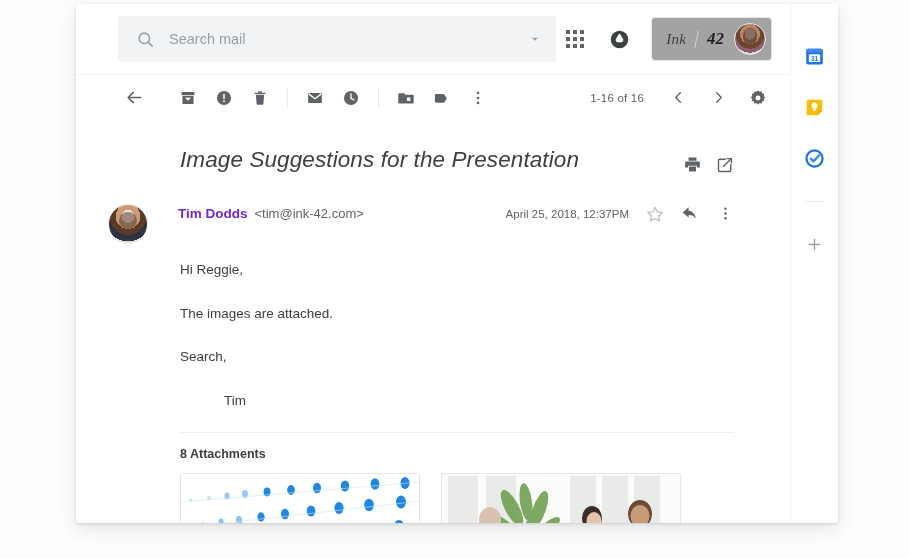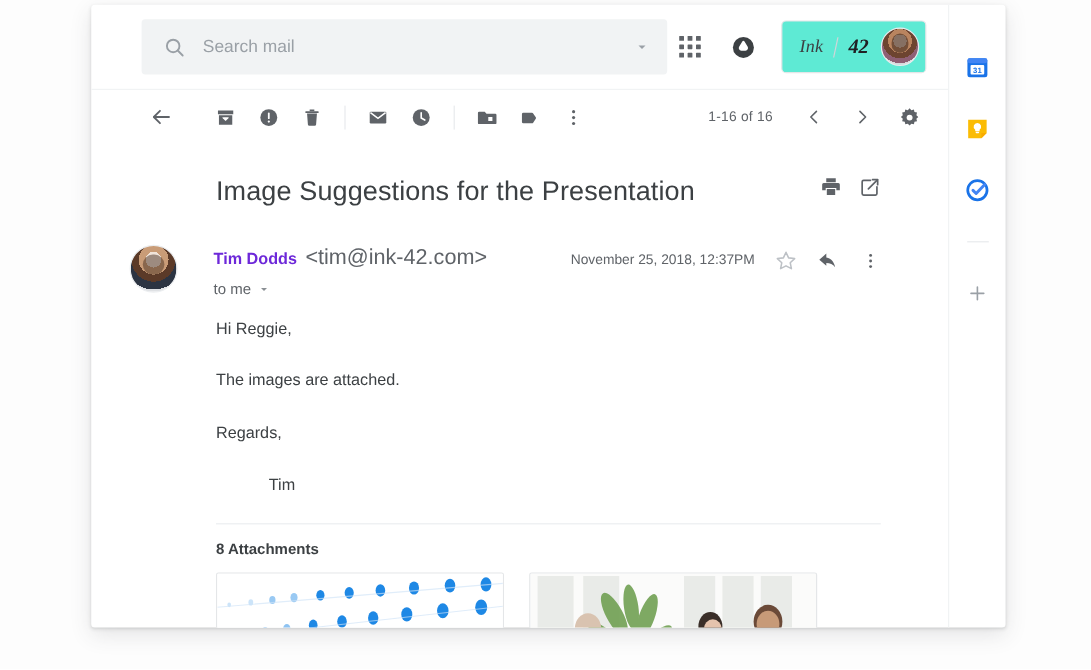--- a/index.html
+++ b/index.html
@@ -55,21 +55,21 @@
   .hicon { width: 24px; height: 24px; display: flex; align-items: center; justify-content: center; color: #5f6368; }
 
   
   .waffle { display: grid; grid-template-columns: repeat(3,4px); grid-template-rows: repeat(3,4px); gap: 3px; }
   .waffle i { display: block; width: 4px; height: 4px; background: #5f6368; border-radius: .5px; }
 
   .brand-chip {
     display: flex; align-items: center; gap: 10px;
     border: 1px solid #e4e6e8; border-radius: 4px;
     height: 44px; padding: 0 5px 0 14px;
-    background: #5eead4;
+    background: #a3a3a3;
   }
   .brand-text {
     font-family: "Liberation Serif", serif;
     font-style: italic; font-size: 15px; color: #3c4043;
     letter-spacing: .2px; white-space: nowrap;
   }
   .brand-div { width: 1px; height: 17px; background: #d2d5d8; transform: skewX(-12deg); }
   .brand-num { font-family: "Liberation Serif", serif; font-weight: 700; font-style: italic; font-size: 17px; color: #202124; }
   .avatar {
     width: 32px; height: 32px; border-radius: 50%;
@@ -96,22 +96,23 @@
   .tb-sep { width: 1px; height: 20px; background: #e8eaed; margin: 0 9px; flex: 0 0 auto; }
   .tb-right { margin-left: auto; display: flex; align-items: center; gap: 4px; }
   .tb-count {
     font-size: 11.5px; color: #5f6368; letter-spacing: .2px;
     margin-right: 12px; white-space: nowrap;
   }
 
   
   .thread-body { padding: 0 32px 0 0; }
   .subject-row {
-    display: flex; align-items: flex-start;
+    display: flex; align-items: flex-end;
     padding: 26px 24px 0 104px;
+    font-style: italic;
   }
   .subject {
     font-size: 22.5px; font-weight: 400; color: #3c4043;
     letter-spacing: .1px; line-height: 1.25;
   }
   .subject-actions { margin-left: auto; display: flex; align-items: center; gap: 14px; }
 
   .msg-row { display: flex; padding: 30px 24px 0 32px; }
   .msg-avatar {
     width: 40px; height: 40px; border-radius: 50%; flex: 0 0 auto;
@@ -119,21 +120,21 @@
     background: radial-gradient(circle at 50% 30%, #f0e4da 0 20%, #c99c77 20% 38%, #5b3a28 38% 56%, #2c3442 56% 76%, #dfe1e4 76% 100%);
     border: 1px solid #eceef0;
   }
   .msg-avatar::after{
     content:""; position:absolute; left:27%; top:18%; width:46%; height:46%;
     border-radius:50%; background:#4a3124; opacity:.5;
   }
   .msg-meta { flex: 1 1 auto; min-width: 0; }
   .sender-line { display: flex; align-items: baseline; }
   .sender-name { font-size: 13.5px; font-weight: 700; color: #6d28d9; }
-  .sender-email { font-size: 18px; color: #5f6368; margin-left: 7px; }
+  .sender-email { font-size: 13px; color: #5f6368; margin-left: 7px; }
   .sender-right { margin-left: auto; display: flex; align-items: center; gap: 17px; }
   .sent-date { font-size: 11.5px; color: #5f6368; white-space: nowrap; }
   .to-line { display: flex; align-items: center; gap: 5px; margin-top: 7px; }
   .to-text { font-size: 12.5px; color: #5f6368; }
 
   .body-text { padding: 16px 24px 0 104px; }
   .body-text p {
     font-size: 13.5px; color: #3c4043; line-height: 1.45;
     margin-bottom: 24px;
   }
@@ -332,55 +333,47 @@
           </div>
         </div>
 
         <div class="msg-row">
           <div class="msg-avatar"></div>
           <div class="msg-meta">
             <div class="sender-line">
               <span class="sender-name">Tim Dodds</span>
               <span class="sender-email">&lt;tim@ink-42.com&gt;</span>
               <div class="sender-right">
-                <span class="sent-date">November 25, 2018, 12:37PM</span>
+                <span class="sent-date">April 25, 2018, 12:37PM</span>
                 <span style="color:#bdc1c6;display:flex">
                   <svg width="18" height="18" viewBox="0 0 24 24" fill="none" stroke="currentColor" stroke-width="1.7" stroke-linejoin="round">
                     <polygon points="12,3 14.9,9.2 21.6,10 16.7,14.6 18,21.2 12,18 6,21.2 7.3,14.6 2.4,10 9.1,9.2"></polygon>
                   </svg>
                 </span>
                 <span style="color:#5f6368;display:flex">
                   <svg width="19" height="19" viewBox="0 0 24 24" fill="currentColor">
                     <path d="M9.6 7.1V4.2L2.2 10.6l7.4 6.4v-3c4 .1 6.9 1.3 9.3 4.5-.9-4.6-3.6-9.2-9.3-10.2z"></path>
                   </svg>
                 </span>
                 <span style="color:#5f6368;display:flex">
                   <svg width="17" height="17" viewBox="0 0 24 24" fill="currentColor">
                     <circle cx="12" cy="5.4" r="1.7"></circle>
                       <circle cx="12" cy="12" r="1.7"></circle>
                       <circle cx="12" cy="18.6" r="1.7"></circle>
                   </svg>
                 </span>
               </div>
             </div>
-            <div class="to-line">
-              <span class="to-text">to me</span>
-              <span style="color:#8a8f94;display:flex">
-                <svg width="12" height="12" viewBox="0 0 24 24" fill="currentColor">
-                    <path d="M7 10l5 5 5-5z"></path>
-                  </svg>
-              </span>
-            </div>
           </div>
         </div>
 
         <div class="body-text">
           <p>Hi Reggie,</p>
           <p>The images are attached.</p>
-          <p>Regards,</p>
+          <p>Search,</p>
           <p>Tim</p>
         </div>
 
         <div class="attach-sep"></div>
         <div class="attach-title">8 Attachments</div>
 
         <div class="attach-grid">
           <div class="attach-card">
             <div class="attach-thumb">
               <svg width="240" height="118" viewBox="0 0 240 118" preserveAspectRatio="none">

